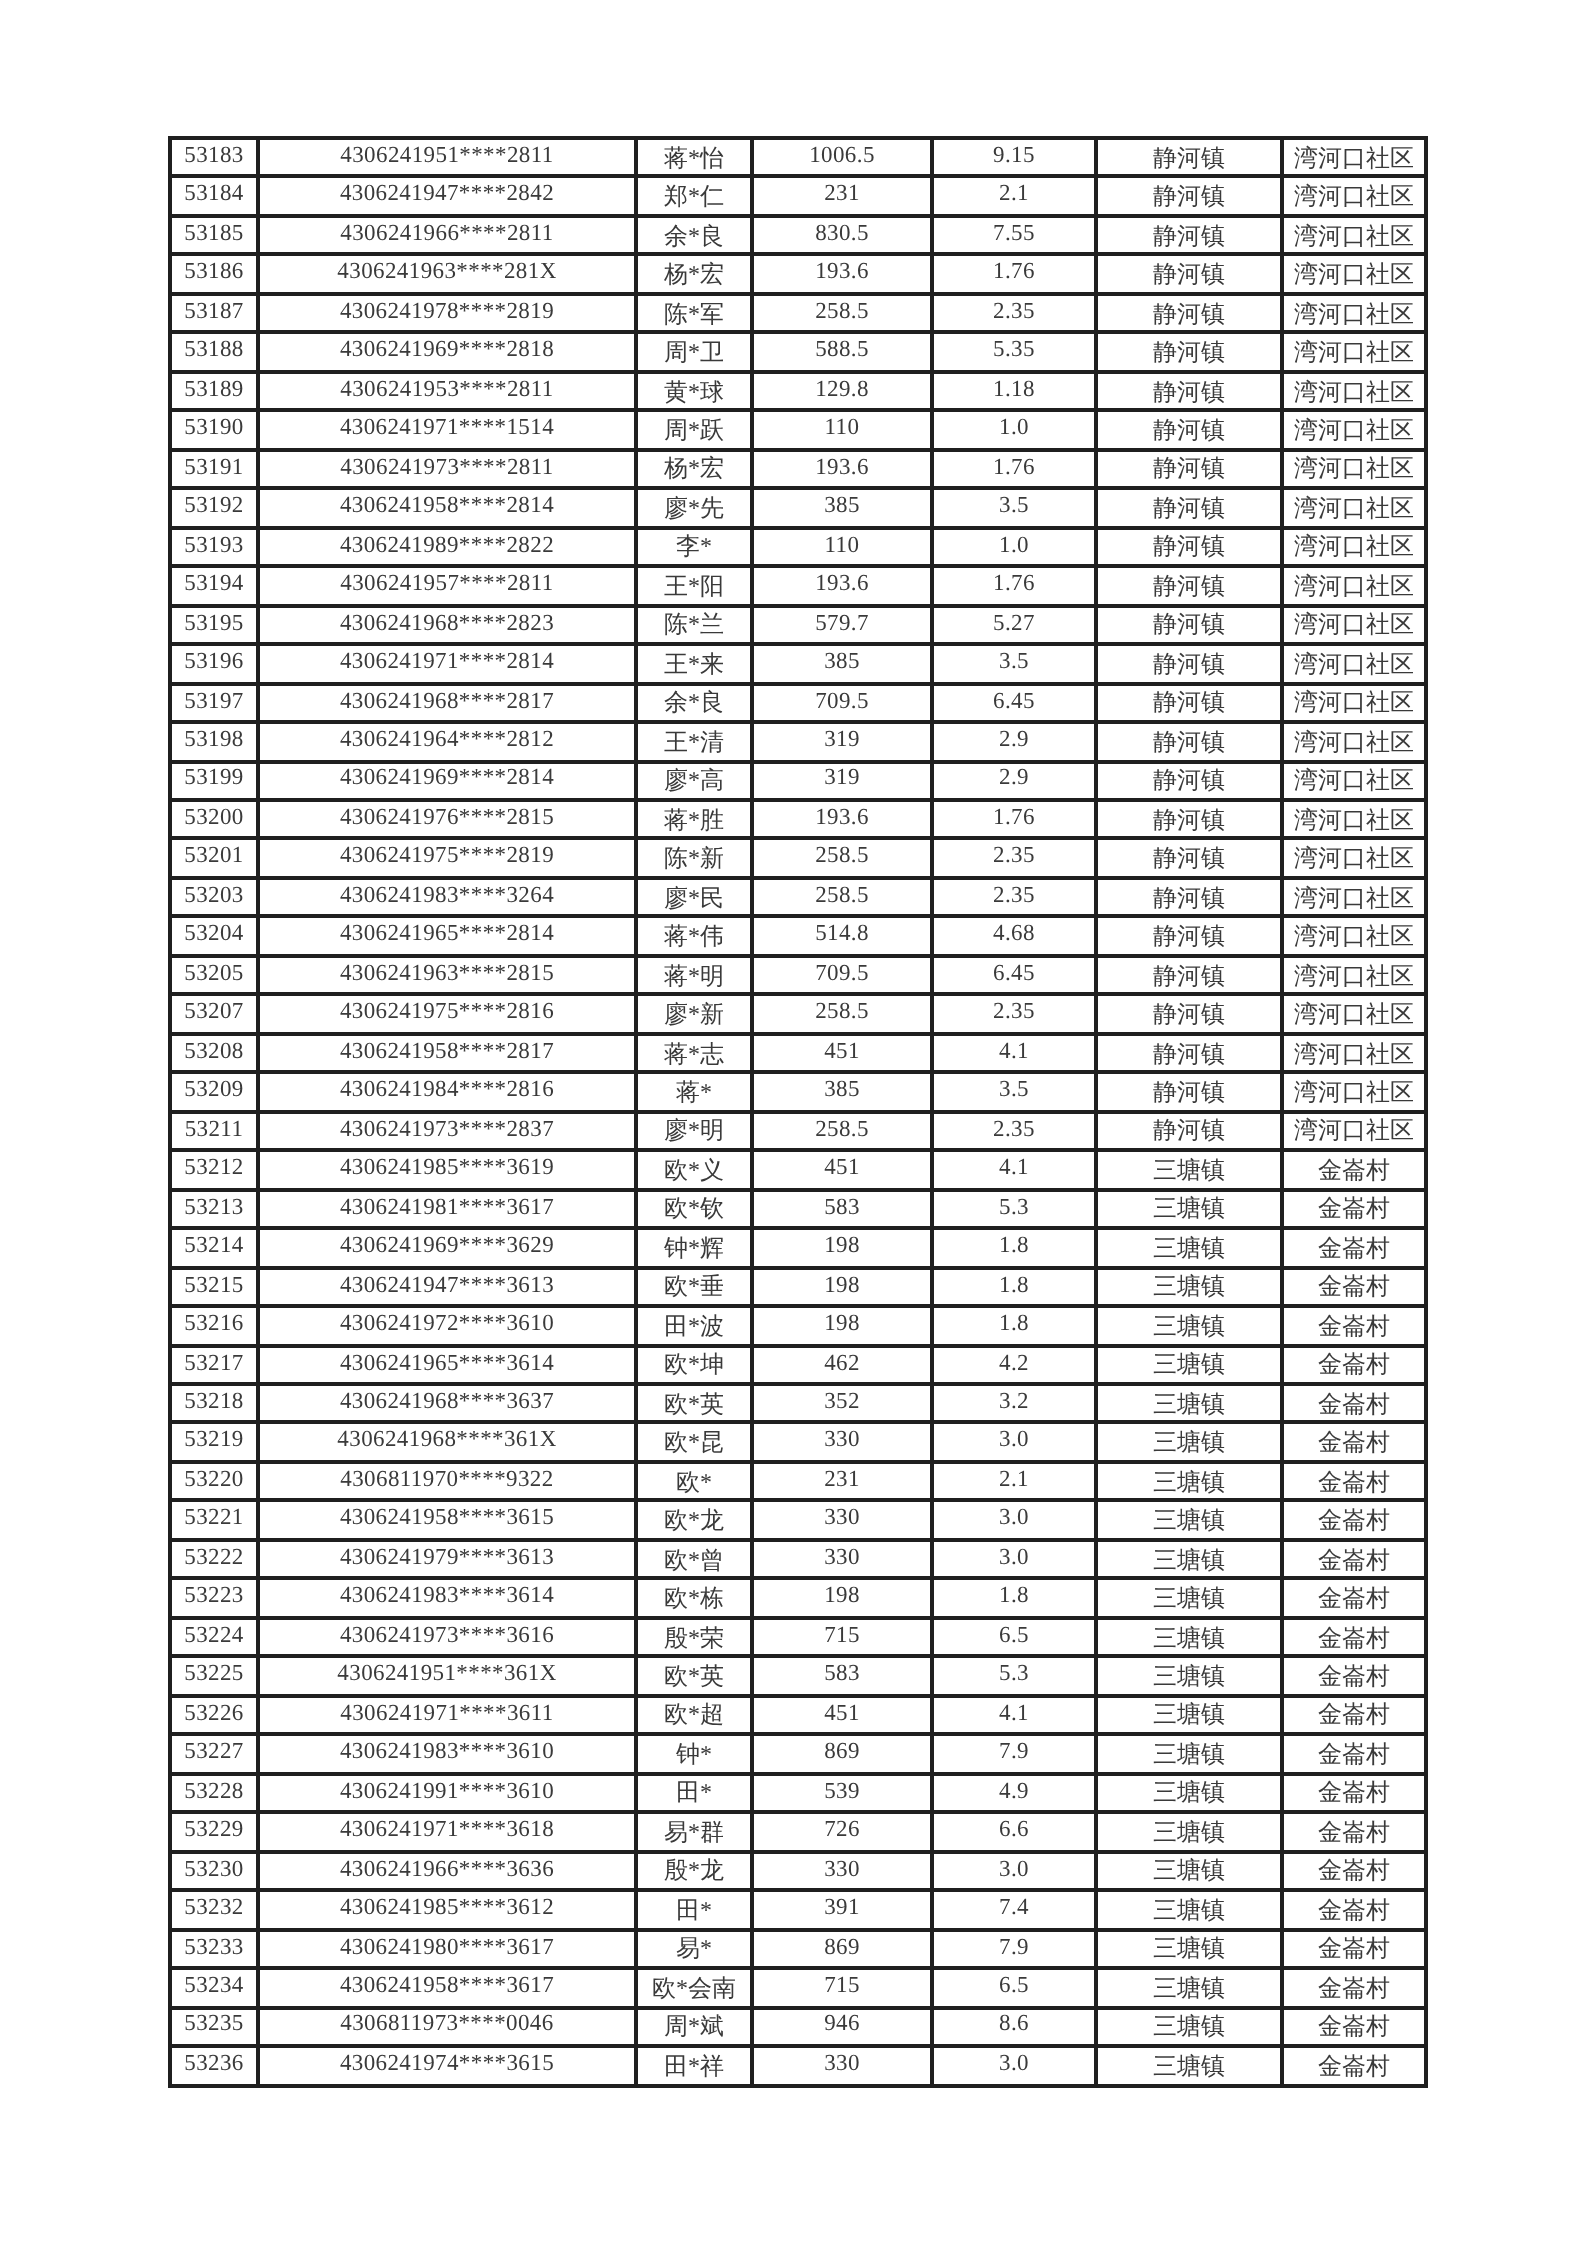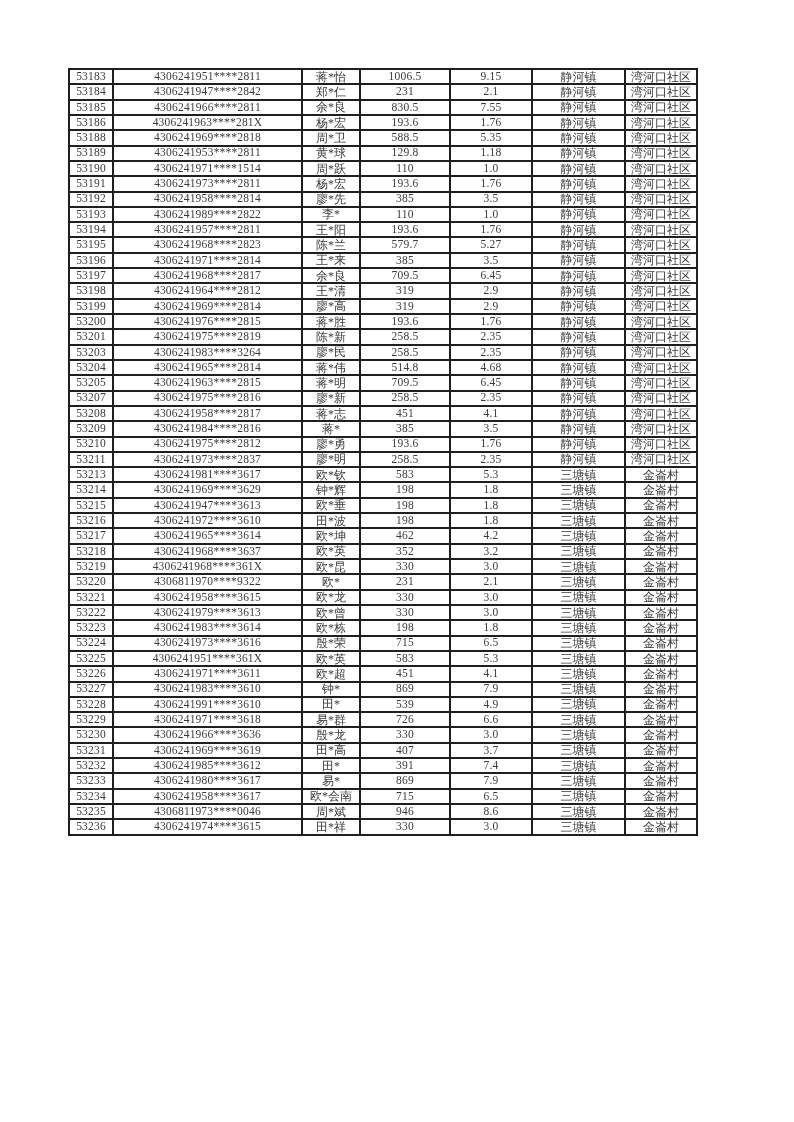--- a/index.html
+++ b/index.html
@@ -15,22 +15,22 @@
     color:var(--text-color);
   }
   .page{
     position:relative;
     width:794px;height:1122px;
     background:var(--page-bg);
     overflow:hidden;
   }
   table.data-table{
     position:absolute;
-    left:68px;top:68px;
-    width:628px;height:768px;
+    left:84px;top:68px;
+    width:628px;height:976px;
     border-collapse:collapse;
     table-layout:fixed;
   }
   table.data-table td{
     border:2px solid var(--border-color);
     text-align:center;
     vertical-align:middle;
     font-size:12px;
     line-height:1;
     padding:0 2px;
@@ -88,20 +88,29 @@
         <tr>
           <td class="num">53186</td>
           <td class="num">4306241963****281X</td>
           <td>杨*宏</td>
           <td class="num">193.6</td>
           <td class="num">1.76</td>
           <td>静河镇</td>
           <td>湾河口社区</td>
         </tr>
         <tr>
+          <td class="num">53187</td>
+          <td class="num">4306241978****2819</td>
+          <td>陈*军</td>
+          <td class="num">258.5</td>
+          <td class="num">2.35</td>
+          <td>静河镇</td>
+          <td>湾河口社区</td>
+        </tr>
+        <tr>
           <td class="num">53188</td>
           <td class="num">4306241969****2818</td>
           <td>周*卫</td>
           <td class="num">588.5</td>
           <td class="num">5.35</td>
           <td>静河镇</td>
           <td>湾河口社区</td>
         </tr>
         <tr>
           <td class="num">53189</td>
@@ -268,38 +277,38 @@
         <tr>
           <td class="num">53209</td>
           <td class="num">4306241984****2816</td>
           <td>蒋*</td>
           <td class="num">385</td>
           <td class="num">3.5</td>
           <td>静河镇</td>
           <td>湾河口社区</td>
         </tr>
         <tr>
-          <td class="num">53210</td>
-          <td class="num">4306241975****2812</td>
-          <td>廖*勇</td>
-          <td class="num">193.6</td>
-          <td class="num">1.76</td>
-          <td>静河镇</td>
-          <td>湾河口社区</td>
-        </tr>
-        <tr>
           <td class="num">53211</td>
           <td class="num">4306241973****2837</td>
           <td>廖*明</td>
           <td class="num">258.5</td>
           <td class="num">2.35</td>
           <td>静河镇</td>
           <td>湾河口社区</td>
         </tr>
         <tr>
+          <td class="num">53212</td>
+          <td class="num">4306241985****3619</td>
+          <td>欧*义</td>
+          <td class="num">451</td>
+          <td class="num">4.1</td>
+          <td>三塘镇</td>
+          <td>金崙村</td>
+        </tr>
+        <tr>
           <td class="num">53213</td>
           <td class="num">4306241981****3617</td>
           <td>欧*钦</td>
           <td class="num">583</td>
           <td class="num">5.3</td>
           <td>三塘镇</td>
           <td>金崙村</td>
         </tr>
         <tr>
           <td class="num">53214</td>
@@ -448,29 +457,20 @@
         <tr>
           <td class="num">53230</td>
           <td class="num">4306241966****3636</td>
           <td>殷*龙</td>
           <td class="num">330</td>
           <td class="num">3.0</td>
           <td>三塘镇</td>
           <td>金崙村</td>
         </tr>
         <tr>
-          <td class="num">53231</td>
-          <td class="num">4306241969****3619</td>
-          <td>田*高</td>
-          <td class="num">407</td>
-          <td class="num">3.7</td>
-          <td>三塘镇</td>
-          <td>金崙村</td>
-        </tr>
-        <tr>
           <td class="num">53232</td>
           <td class="num">4306241985****3612</td>
           <td>田*</td>
           <td class="num">391</td>
           <td class="num">7.4</td>
           <td>三塘镇</td>
           <td>金崙村</td>
         </tr>
         <tr>
           <td class="num">53233</td>

